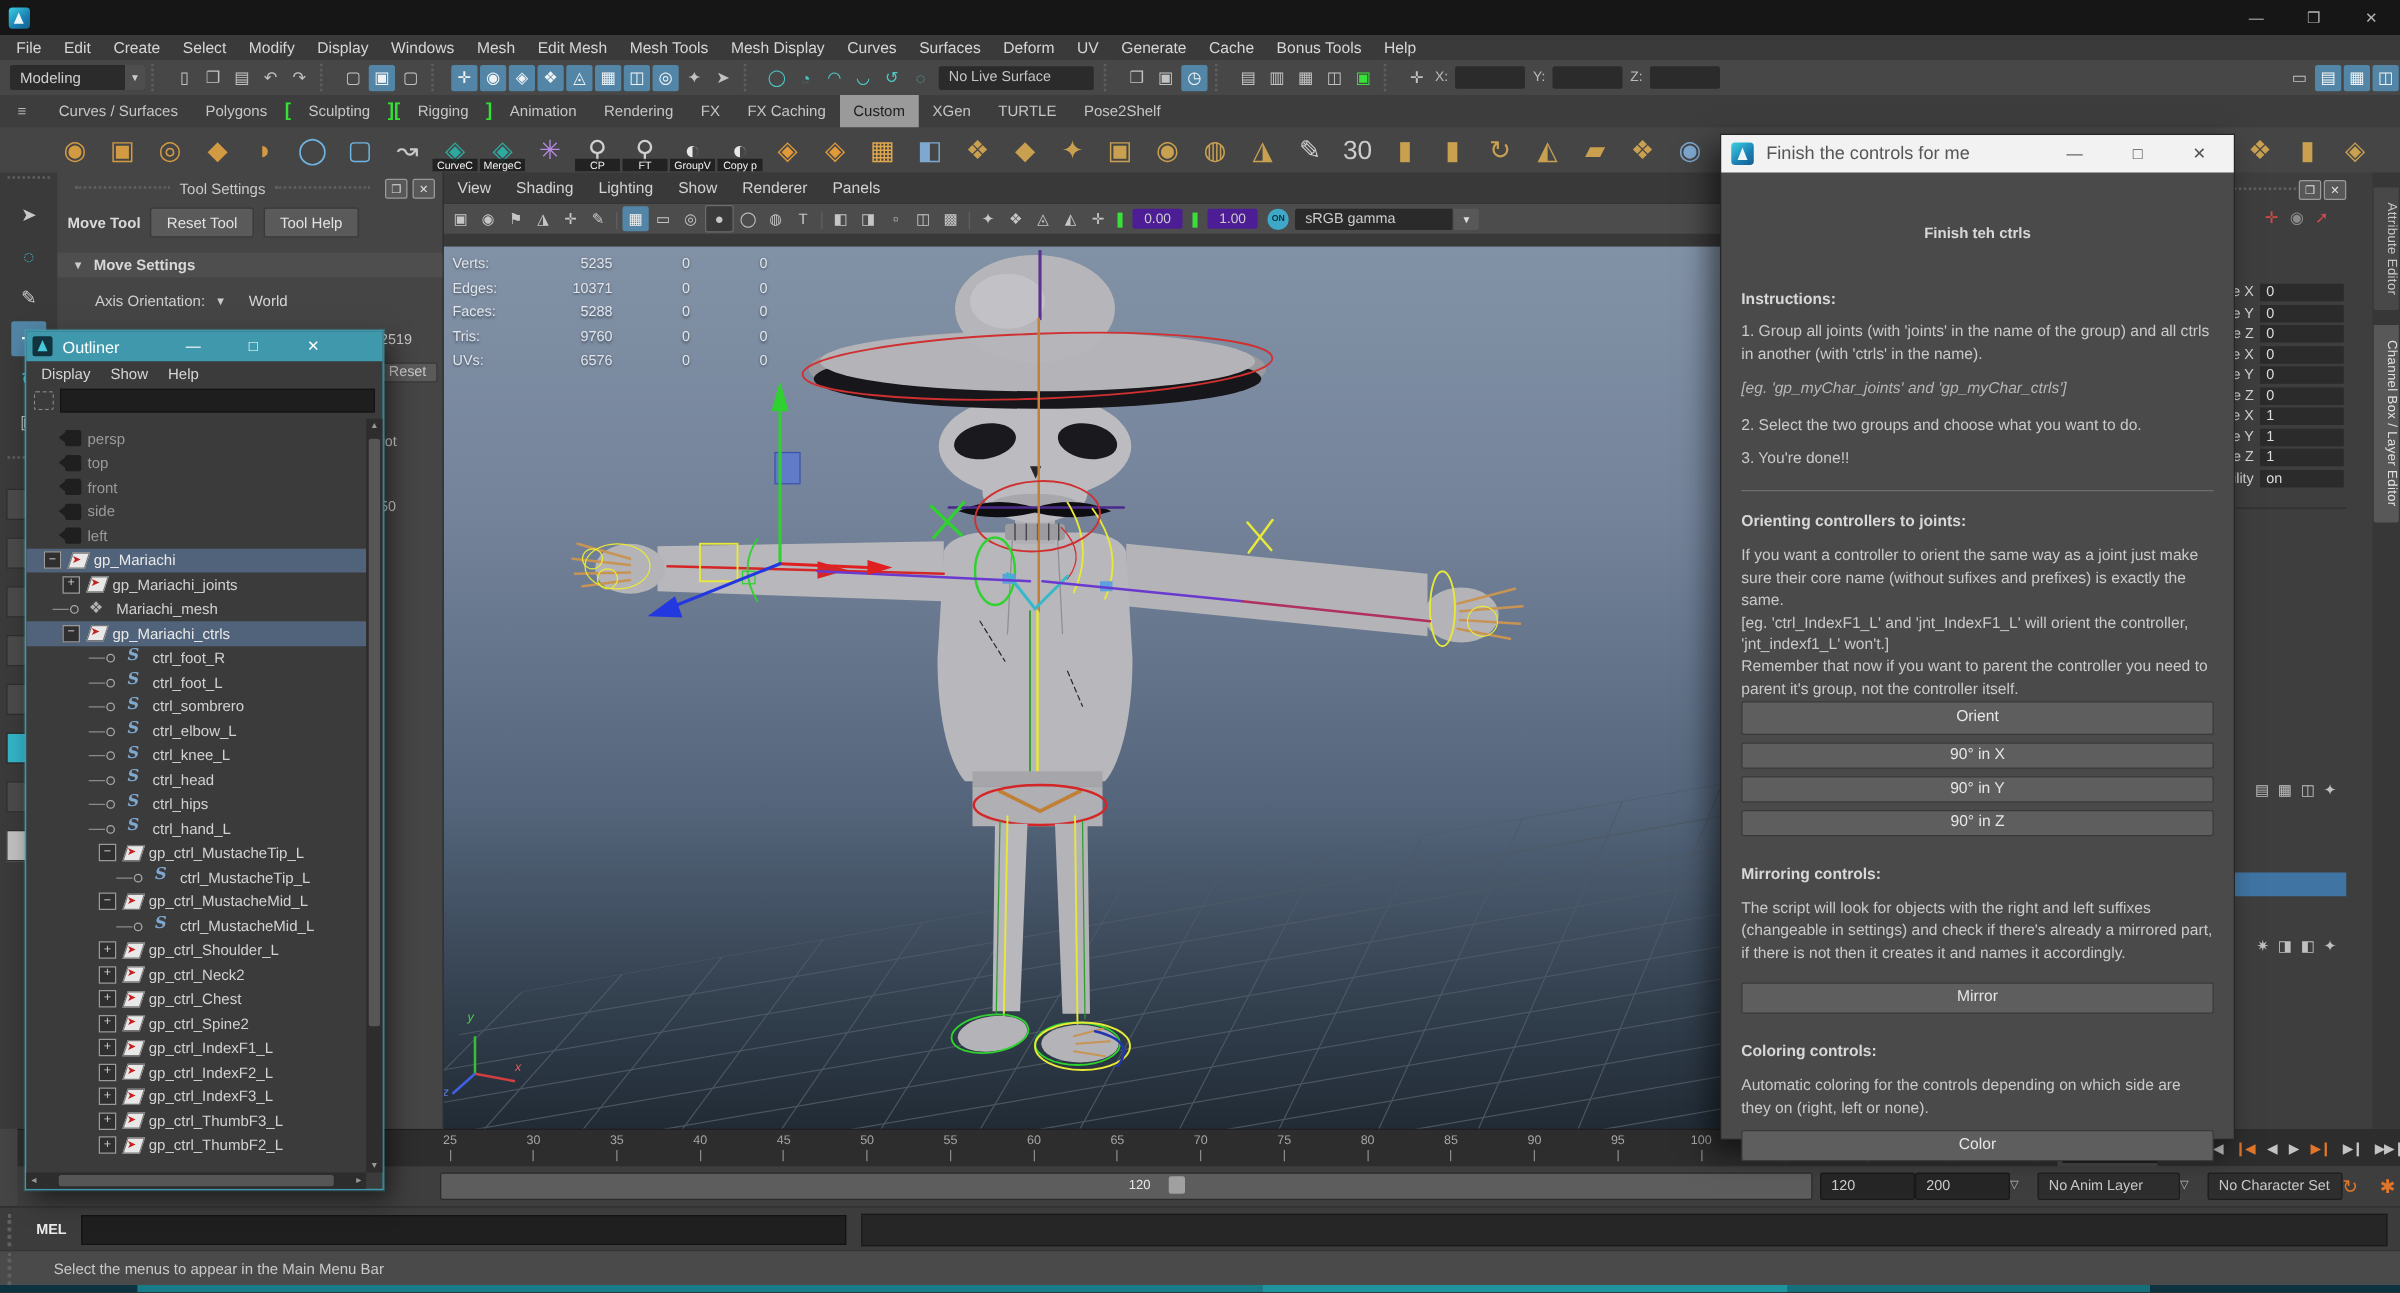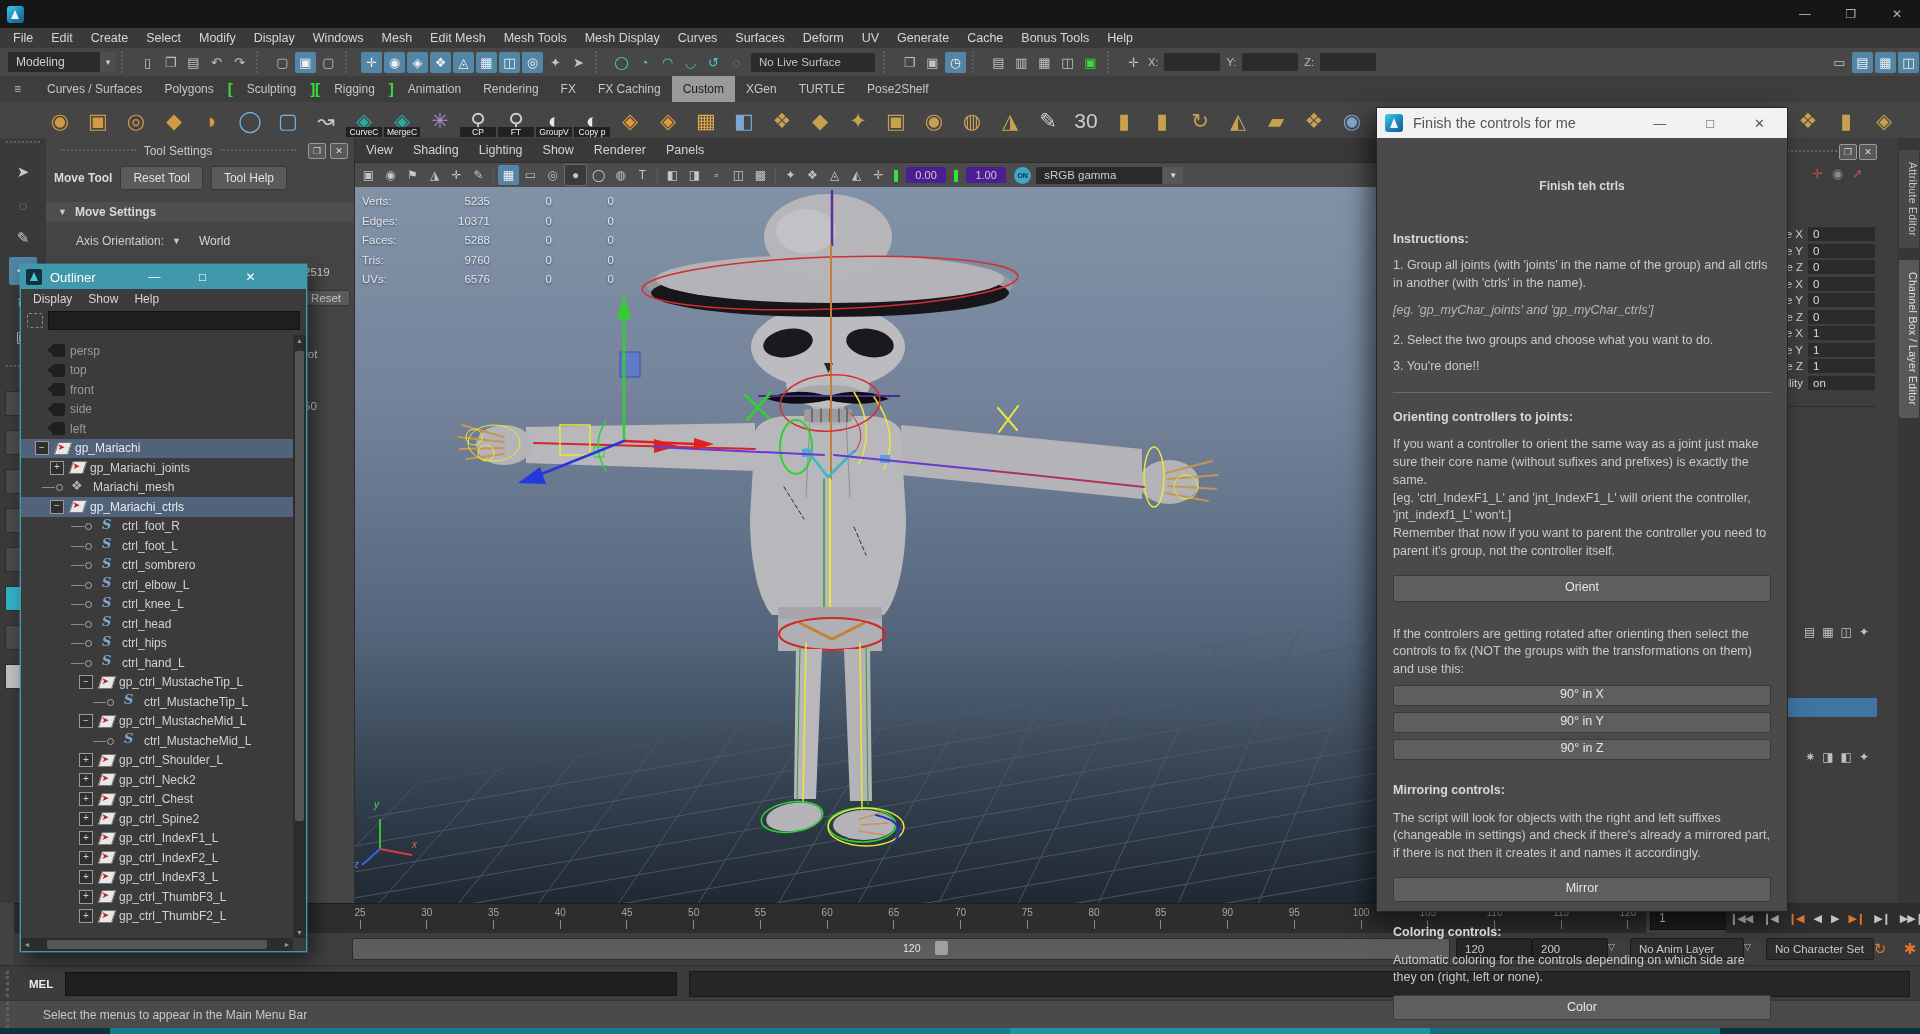--- a/index.html
+++ b/index.html
@@ -76,21 +76,21 @@
   .vp-iconrow{height:24px;background:#4c4c4c;display:flex;align-items:center;padding-left:4px;gap:1px;border-top:1px solid #2e2e2e;}
   .vp-ico{width:21px;height:20px;display:flex;align-items:center;justify-content:center;font-size:12px;color:#c6c6c6;border-radius:2px;flex:none;}
   .vp-ico.b{background:#5285a6;color:#f2f2f2;}
   .vp-ico.d{background:#3a3a3a;border:1px solid #6a6a6a;}
   .vp-ico.sep{width:7px;color:#5e5e5e;font-size:14px;}
   .vp-num{width:40px;height:16px;background:#4c1d95;margin:0 3px;font-size:11px;color:#ccc;display:flex;align-items:center;justify-content:center;border-radius:2px;flex:none;}
   .vp-bracket{color:#3ae03a;font-size:12px;flex:none;margin:0 1px;}
   .vp-on{width:17px;height:17px;border-radius:50%;background:#3fa8c8;color:#09303c;font-size:7px;font-weight:bold;display:flex;align-items:center;justify-content:center;margin:0 4px;flex:none;}
   .vp-gamma{width:118px;height:17px;background:#2a2a2a;font-size:11.5px;color:#ccc;display:flex;align-items:center;padding-left:8px;border-radius:2px 0 0 2px;flex:none;}
   .vp-gamma-caret{width:20px;height:17px;background:#585858;display:flex;align-items:center;justify-content:center;font-size:8px;color:#ddd;border-radius:0 2px 2px 0;flex:none;}
-  .view3d{position:absolute;left:0;top:49px;width:1063px;height:716px;overflow:hidden;}
+  .view3d{position:absolute;left:0;top:59px;width:1063px;height:716px;overflow:hidden;}
   .view3d svg{position:absolute;left:0;top:0;}
   .hud{position:absolute;left:8px;top:5px;font-size:11.5px;color:#e2e6ec;text-shadow:0 1px 2px rgba(10,20,30,.55);}
   .hud-row{display:grid;grid-template-columns:62px 66px 62px 62px;line-height:19.6px;}
   .hud-row b{font-weight:normal;}
   .hud-v{text-align:right;}
   .axis-label{position:absolute;font-size:10px;font-style:italic;}
   
   .timeline{left:14px;top:903px;width:1632px;height:30px;background:#2d2d2d;border-top:1px solid #1f1f1f;z-index:1;}
   .ticks{position:absolute;left:336px;right:8px;top:3px;bottom:2px;display:flex;justify-content:space-between;}
   .tick{display:flex;flex-direction:column;align-items:center;font-size:10px;color:#a6a6a6;width:20px;}
@@ -181,21 +181,21 @@
   .sw-title{font-size:14.5px;color:#565656;margin-left:10px;}
   .sw-controls{margin-left:auto;display:flex;gap:40px;padding-right:22px;color:#555;}
   .sw-ctl{font-size:13px;}
   .sw-body{position:absolute;left:0;top:30px;right:0;bottom:0;padding:0 16px;font-size:12.5px;line-height:1.42;color:#c9c9c9;}
   .sw-header{text-align:center;font-weight:bold;font-size:12px;color:#d8d8d8;margin-top:40px;}
   .sw-sec-title{font-weight:bold;color:#d8d8d8;}
   .sw-t1{margin-top:36px;} .sw-step1{margin-top:8px;} .sw-example{margin-top:10px;font-style:italic;color:#b6b6b6;}
   .sw-step2{margin-top:12px;} .sw-step3{margin-top:8px;}
   .sw-hr{margin-top:16px;border:none;border-top:1px solid #6c6c6c;}
   .sw-t2{margin-top:16px;} .sw-p{margin-top:10px;} .sw-p0{margin-top:0;}
-  .sw-btn{margin-top:14px;background:#5e5e5e;border:1px solid #3a3a3a;border-radius:2px;color:#e6e6e6;
+  .sw-btn{margin-top:0;background:#5e5e5e;border:1px solid #3a3a3a;border-radius:2px;color:#e6e6e6;
           height:25px;display:flex;align-items:center;justify-content:center;font-size:12.5px;}
   .sw-fix{margin-top:24px;}
   .sw-90{height:19px;margin-top:6px;}
   .sw-t3{margin-top:22px;} .sw-mirror-btn{height:23px;margin-top:14px;}
   .sw-t4{margin-top:22px;} .sw-color-btn{height:23px;margin-top:8px;}
 </style>
 </head>
 <body>
 
 <div id="app">
@@ -1318,21 +1318,20 @@
       <div class="sw-step1">1. Group all joints (with 'joints' in the name of the group) and all ctrls in another (with 'ctrls' in the name).</div>
       <div class="sw-example">[eg. 'gp_myChar_joints' and 'gp_myChar_ctrls']</div>
       <div class="sw-step2">2. Select the two groups and choose what you want to do.</div>
       <div class="sw-step3">3. You're done!!</div>
       <hr class="sw-hr">
       <div class="sw-sec-title sw-t2">Orienting controllers to joints:</div>
       <div class="sw-p">If you want a controller to orient the same way as a joint just make sure their core name (without sufixes and prefixes) is exactly the same.</div>
       <div class="sw-p0">[eg. 'ctrl_IndexF1_L' and 'jnt_IndexF1_L' will orient the controller, 'jnt_indexf1_L' won't.]</div>
       <div class="sw-p0">Remember that now if you want to parent the controller you need to parent it's group, not the controller itself.</div>
       <div class="sw-btn">Orient</div>
-      <div class="sw-fix">If the controlers are getting rotated after orienting then select the controls to fix (NOT the groups with the transformations on them) and use this:</div>
       <div>
 
       <div class="sw-btn sw-90">90° in X</div>
           <div class="sw-btn sw-90">90° in Y</div>
           <div class="sw-btn sw-90">90° in Z</div>
         </div>
       <div class="sw-sec-title sw-t3">Mirroring controls:</div>
       <div class="sw-p">The script will look for objects with the right and left suffixes (changeable in settings) and check if there's already a mirrored part, if there is not then it creates it and names it accordingly.</div>
       <div class="sw-btn sw-mirror-btn">Mirror</div>
       <div class="sw-sec-title sw-t4">Coloring controls:</div>

